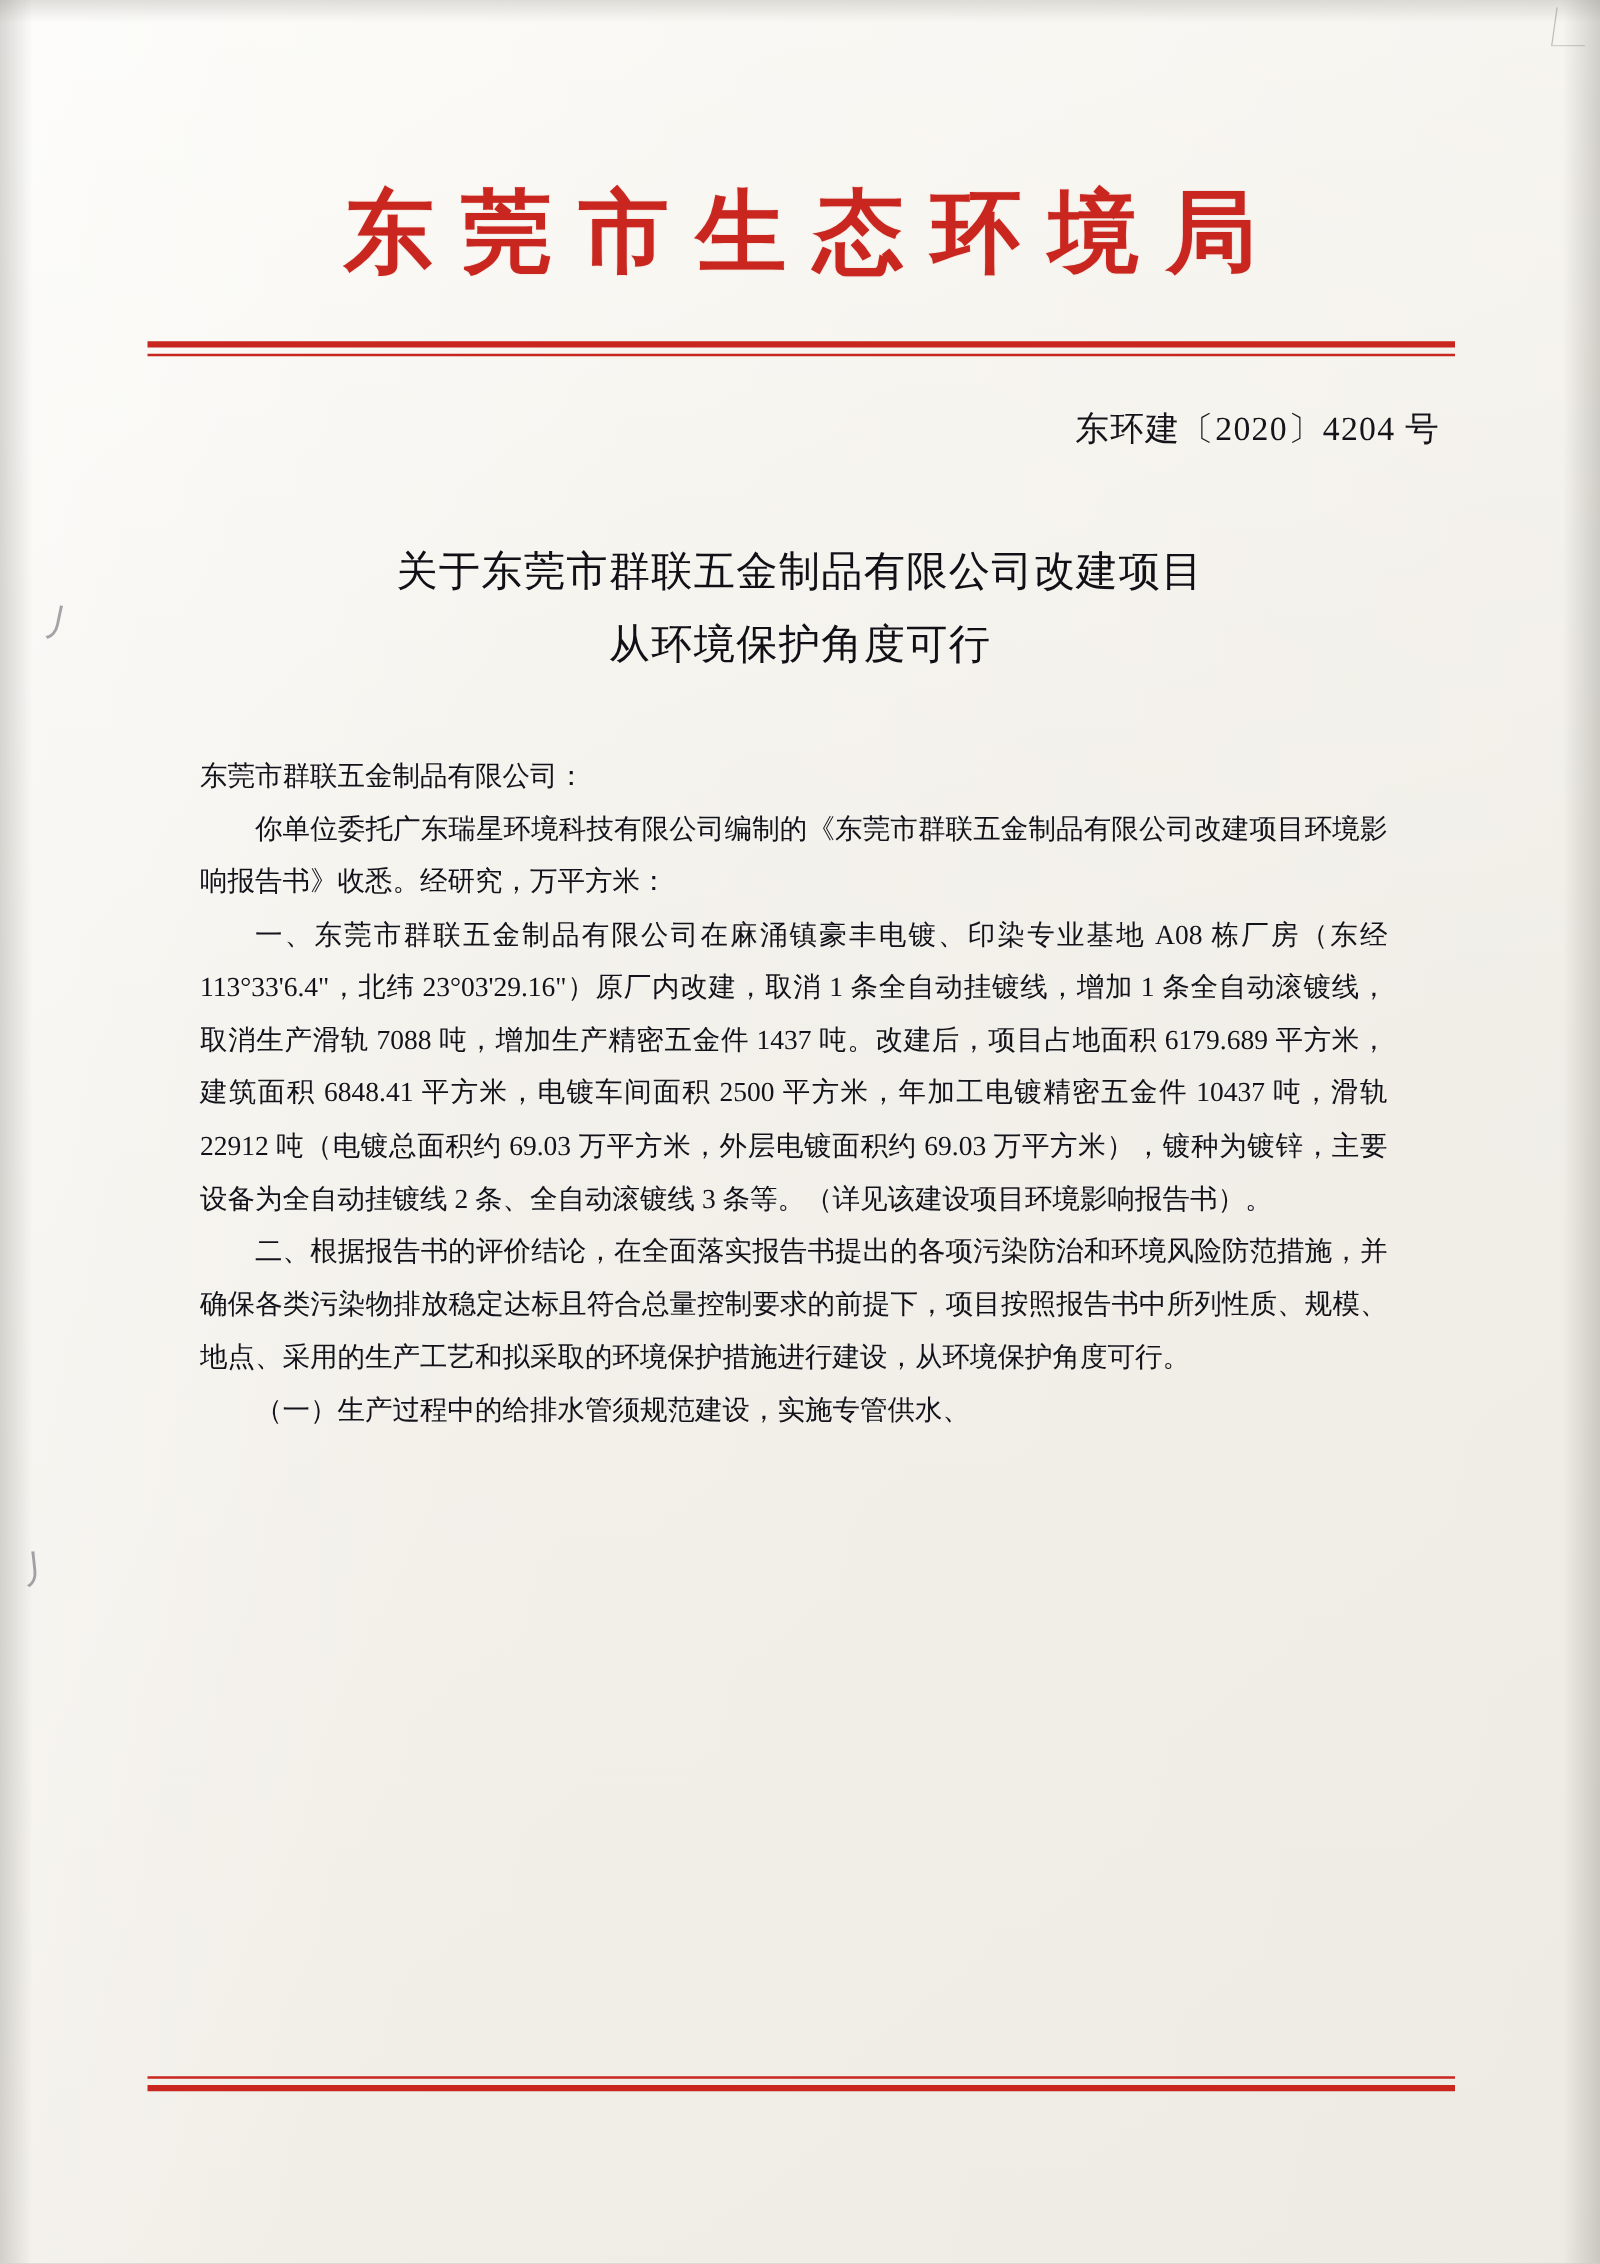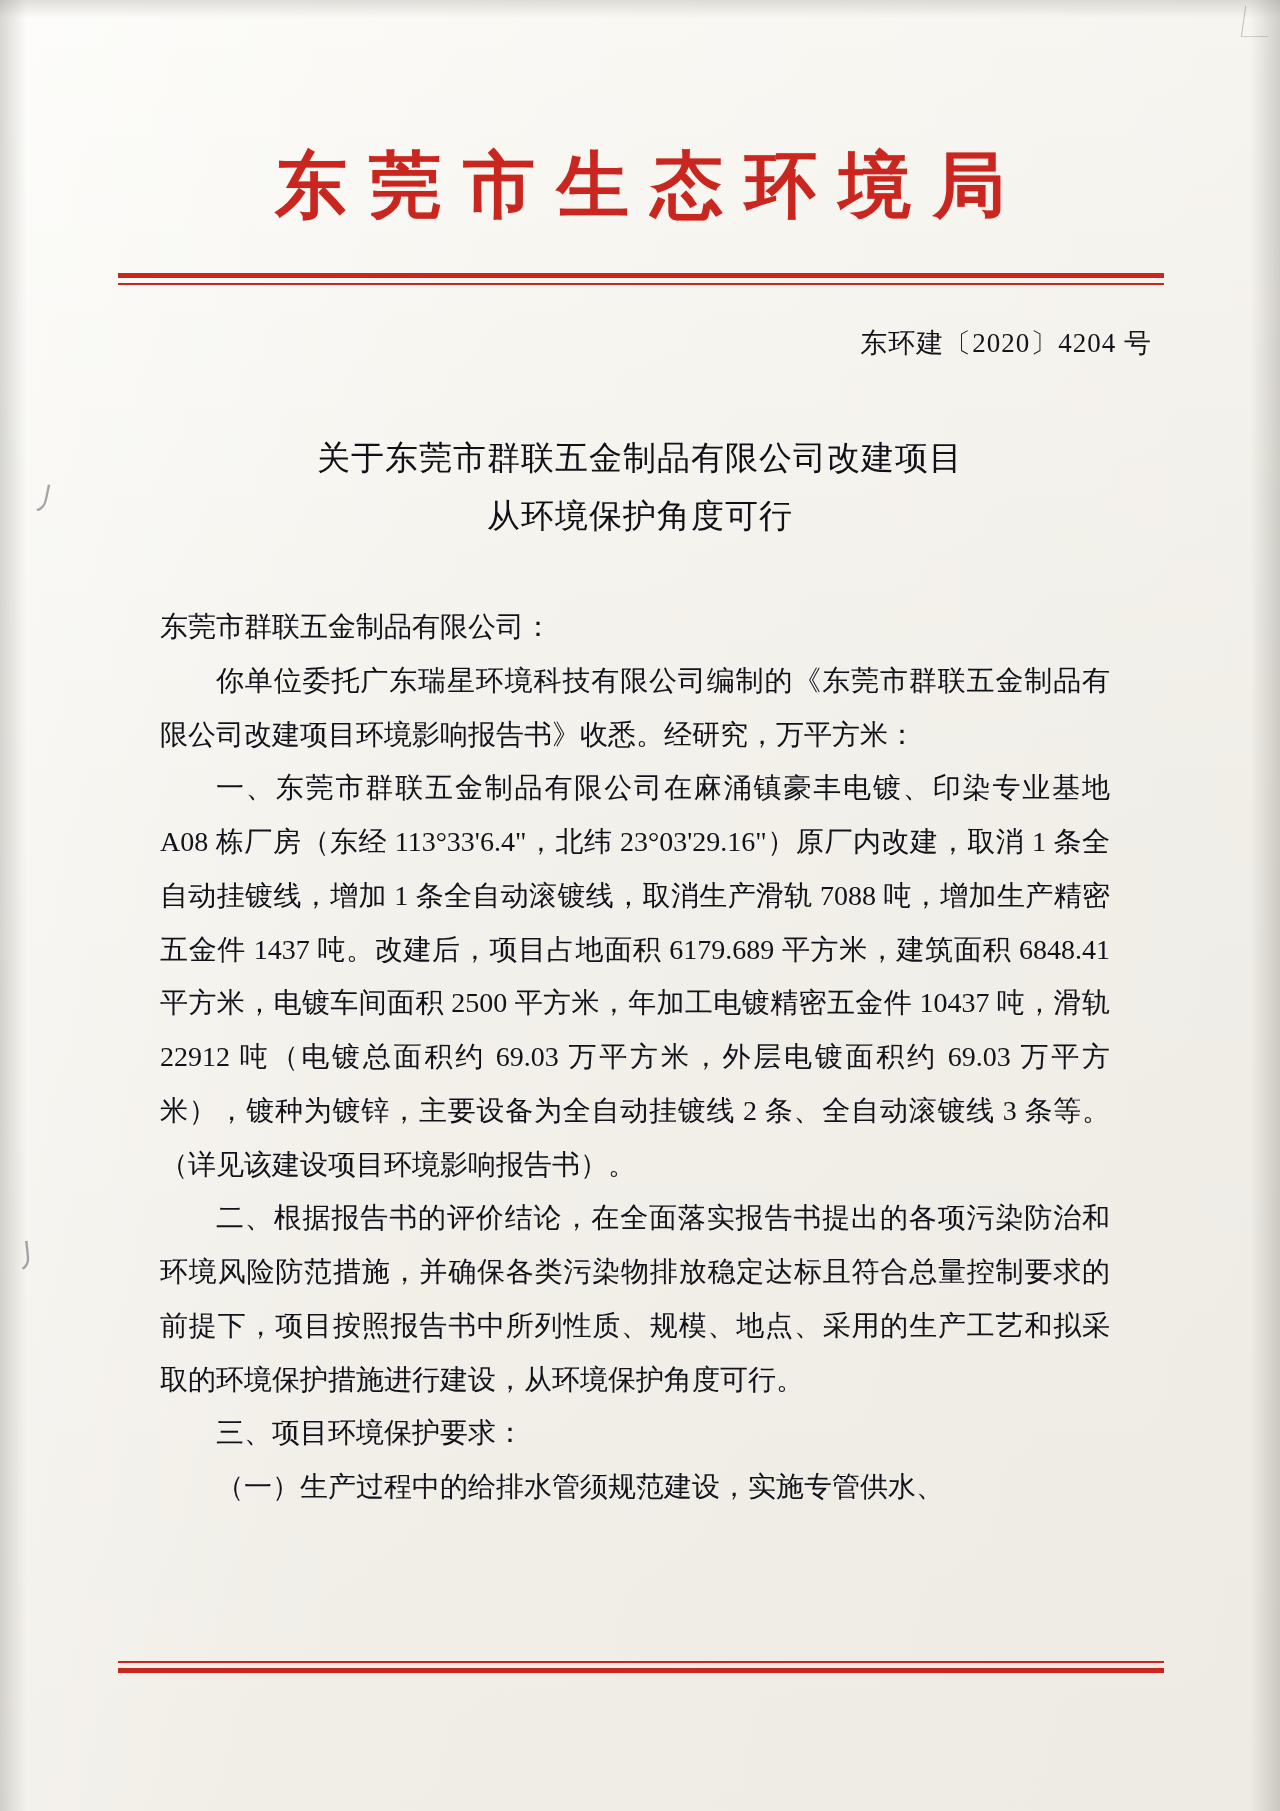--- a/index.html
+++ b/index.html
@@ -105,21 +105,21 @@
     line-height: 1.75;
     color: #101016;
     letter-spacing: 1px;
   }
 
   .body-text {
     position: absolute;
     top: 600px;
     left: 160px;
     width: 950px;
-    font-size: 28px;
+    font-size: 22px;
     line-height: 1.92;
     color: #12121a;
     text-align: justify;
     text-justify: inter-ideograph;
   }
   .body-text p {
     margin: 0 0 0 0;
   }
   .p-indent {
     text-indent: 2em;
@@ -183,21 +183,20 @@
     <div class="doc-title">
       <div>关于东莞市群联五金制品有限公司改建项目</div>
       <div>从环境保护角度可行</div>
     </div>
 
     <div class="body-text">
       <p>东莞市群联五金制品有限公司：</p>
       <p class="p-indent">你单位委托广东瑞星环境科技有限公司编制的《东莞市群联五金制品有限公司改建项目环境影响报告书》收悉。经研究，万平方米：</p>
       <p class="p-indent">一、东莞市群联五金制品有限公司在麻涌镇豪丰电镀、印染专业基地 A08 栋厂房（东经 113°33'6.4"，北纬 23°03'29.16"）原厂内改建，取消 1 条全自动挂镀线，增加 1 条全自动滚镀线，取消生产滑轨 7088 吨，增加生产精密五金件 1437 吨。改建后，项目占地面积 6179.689 平方米，建筑面积 6848.41 平方米，电镀车间面积 2500 平方米，年加工电镀精密五金件 10437 吨，滑轨 22912 吨（电镀总面积约 69.03 万平方米，外层电镀面积约 69.03 万平方米），镀种为镀锌，主要设备为全自动挂镀线 2 条、全自动滚镀线 3 条等。（详见该建设项目环境影响报告书）。</p>
       <p class="p-indent">二、根据报告书的评价结论，在全面落实报告书提出的各项污染防治和环境风险防范措施，并确保各类污染物排放稳定达标且符合总量控制要求的前提下，项目按照报告书中所列性质、规模、地点、采用的生产工艺和拟采取的环境保护措施进行建设，从环境保护角度可行。</p>
-      <p class="p-indent">三、项目环境保护要求：</p>
       <p class="p-indent">（一）生产过程中的给排水管须规范建设，实施专管供水、</p>
     </div>
 
     <div class="margin-mark mark-1">丿</div>
     <div class="margin-mark mark-2">丿</div>
 
     <div class="rule-bottom"></div>
     <div class="rule-bottom-thick"></div>
   </div>
 

